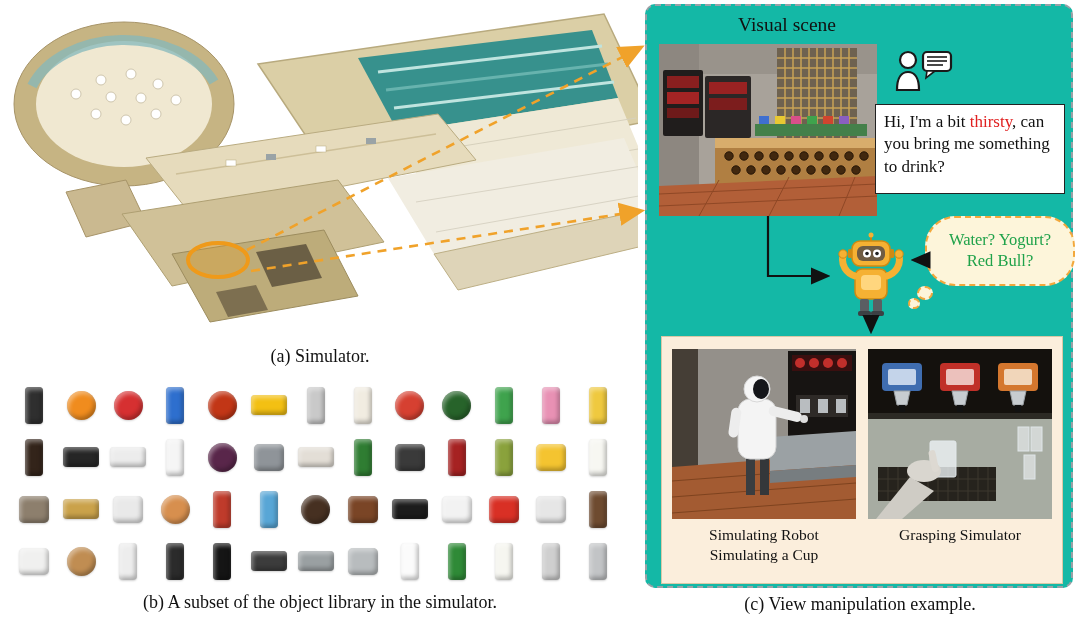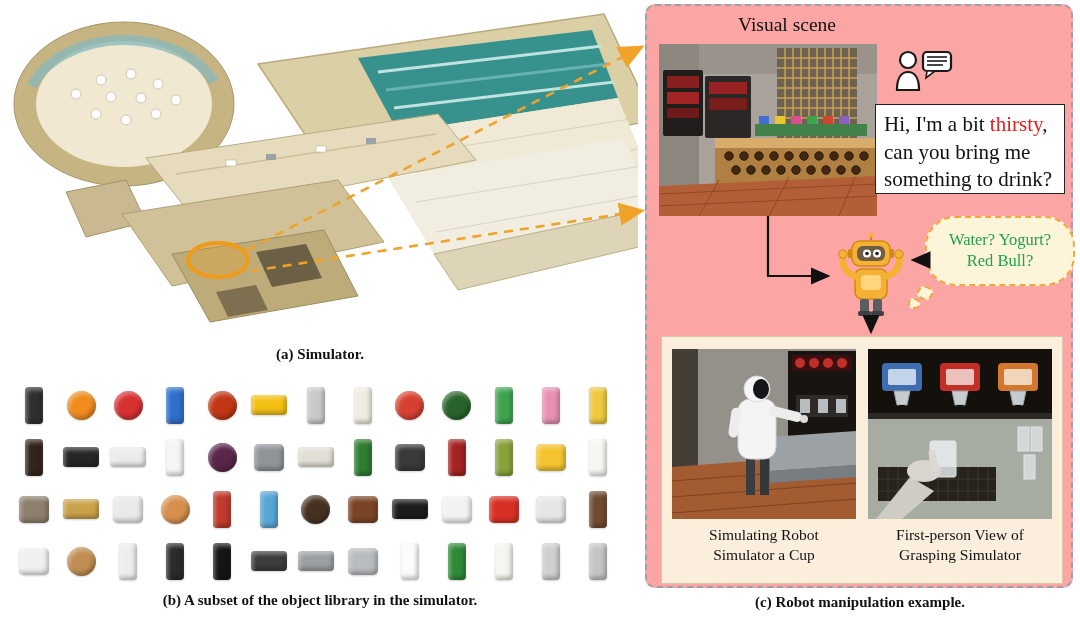--- a/index.html
+++ b/index.html
@@ -1,48 +1,48 @@
 <!DOCTYPE html>
 <html><head>
 <meta charset="utf-8">
 <style>
   html,body{margin:0;padding:0;background:#fff;}
   .stage{position:relative;width:1080px;height:623px;background:#fff;
          font-family:"Liberation Serif",serif;color:#111;overflow:hidden;}
 
   
   .sim{position:absolute;left:6px;top:2px;width:632px;height:340px;}
-  .cap{position:absolute;font-size:15px;text-align:center;font-weight:bold;}
+  .cap{position:absolute;font-size:18px;text-align:center;}
   .cap-a{left:0;top:346px;width:640px;}
   .cap-b{left:0;top:592px;width:640px;}
   .cap-c{left:645px;top:594px;width:430px;}
 
   .obj-grid{position:absolute;left:12px;top:380px;width:608px;height:206px;
             display:grid;grid-template-columns:repeat(13,1fr);grid-auto-rows:1fr;gap:2px;}
   .obj-cell{display:flex;align-items:center;justify-content:center;}
   .obj{box-shadow:inset 2px 3px 4px rgba(255,255,255,.4),
                   inset -2px -3px 4px rgba(0,0,0,.28),
                   0 1px 2px rgba(0,0,0,.18);}
   .obj.circle{width:29px;height:29px;border-radius:50%;}
   .obj.square{width:30px;height:27px;border-radius:5px;}
   .obj.tall{width:18px;height:37px;border-radius:4px;}
   .obj.wide{width:36px;height:20px;border-radius:4px;}
 
   
   .garrows{position:absolute;left:0;top:0;width:1080px;height:623px;pointer-events:none;}
 
   
   .panel{position:absolute;left:645px;top:4px;width:428px;height:584px;
-         border:2px dashed #9aa0a6;border-radius:10px;background:#fca5a5;box-sizing:border-box;}
+         border:2px dashed #9aa0a6;border-radius:10px;background:#14b8a6;box-sizing:border-box;}
   .vs-label{position:absolute;left:40px;top:8px;width:200px;text-align:center;font-size:19.5px;}
   .hi-label{position:absolute;left:226px;top:8px;width:198px;text-align:center;font-size:19.5px;}
   .vs-img{position:absolute;left:12px;top:38px;width:218px;height:172px;overflow:hidden;}
   .person{position:absolute;left:246px;top:40px;width:62px;height:48px;}
   .instruction-box{position:absolute;left:228px;top:98px;width:190px;height:90px;background:#fff;
-                   border:1.5px solid #222;padding:6px 8px;font-size:21px;line-height:1.32;box-sizing:border-box;}
+                   border:1.5px solid #222;padding:6px 8px;font-size:17px;line-height:1.32;box-sizing:border-box;}
   .red{color:#e02020;}
   .cloud{position:absolute;left:278px;top:210px;width:146px;height:66px;
          border:2.5px dashed #f2a83c;border-radius:30px;background:#fdf5da;
          color:#1fa24a;font-size:16.5px;line-height:1.25;
          display:flex;flex-direction:column;align-items:center;justify-content:center;}
   .bubble{position:absolute;border:2px dashed #f2a83c;background:#fdf5da;border-radius:50%;}
   .b1{left:270px;top:280px;width:12px;height:10px;}
   .b2{left:261px;top:292px;width:8px;height:7px;}
   .robot{position:absolute;left:186px;top:226px;width:76px;height:88px;}
   .panel-arrows{position:absolute;left:0;top:0;width:428px;height:584px;pointer-events:none;}
@@ -496,24 +496,23 @@
           </g>
           <polygon points="8,170 42,128 66,142 34,170" fill="#cfccc5"></polygon>
           <rect x="62" y="92" width="26" height="36" rx="2" fill="rgba(238,243,245,0.8)" stroke="#e2e8ea"></rect>
           <ellipse cx="56" cy="122" rx="17" ry="11" fill="#d9d6cf"></ellipse>
           <rect x="60" y="102" width="7" height="22" rx="3" fill="#ddd9d2" transform="rotate(-12 60 102)"></rect>
         </svg>
       </div>
 
       <div class="sub-cap left-cap">
         <div>Simulating Robot</div>
-        <div>Simulator a Cup</div>
+        <div>Simulating a Cup</div>
       </div>
       <div class="sub-cap right-cap">
-        <div>First-person View of</div>
         <div>Grasping Simulator</div>
       </div>
     </div>
   </div>
 
-  <div class="cap cap-c">(c) Robot manipulation example.</div>
+  <div class="cap cap-c">(c) View manipulation example.</div>
 
 </div>
 
 </body></html>

